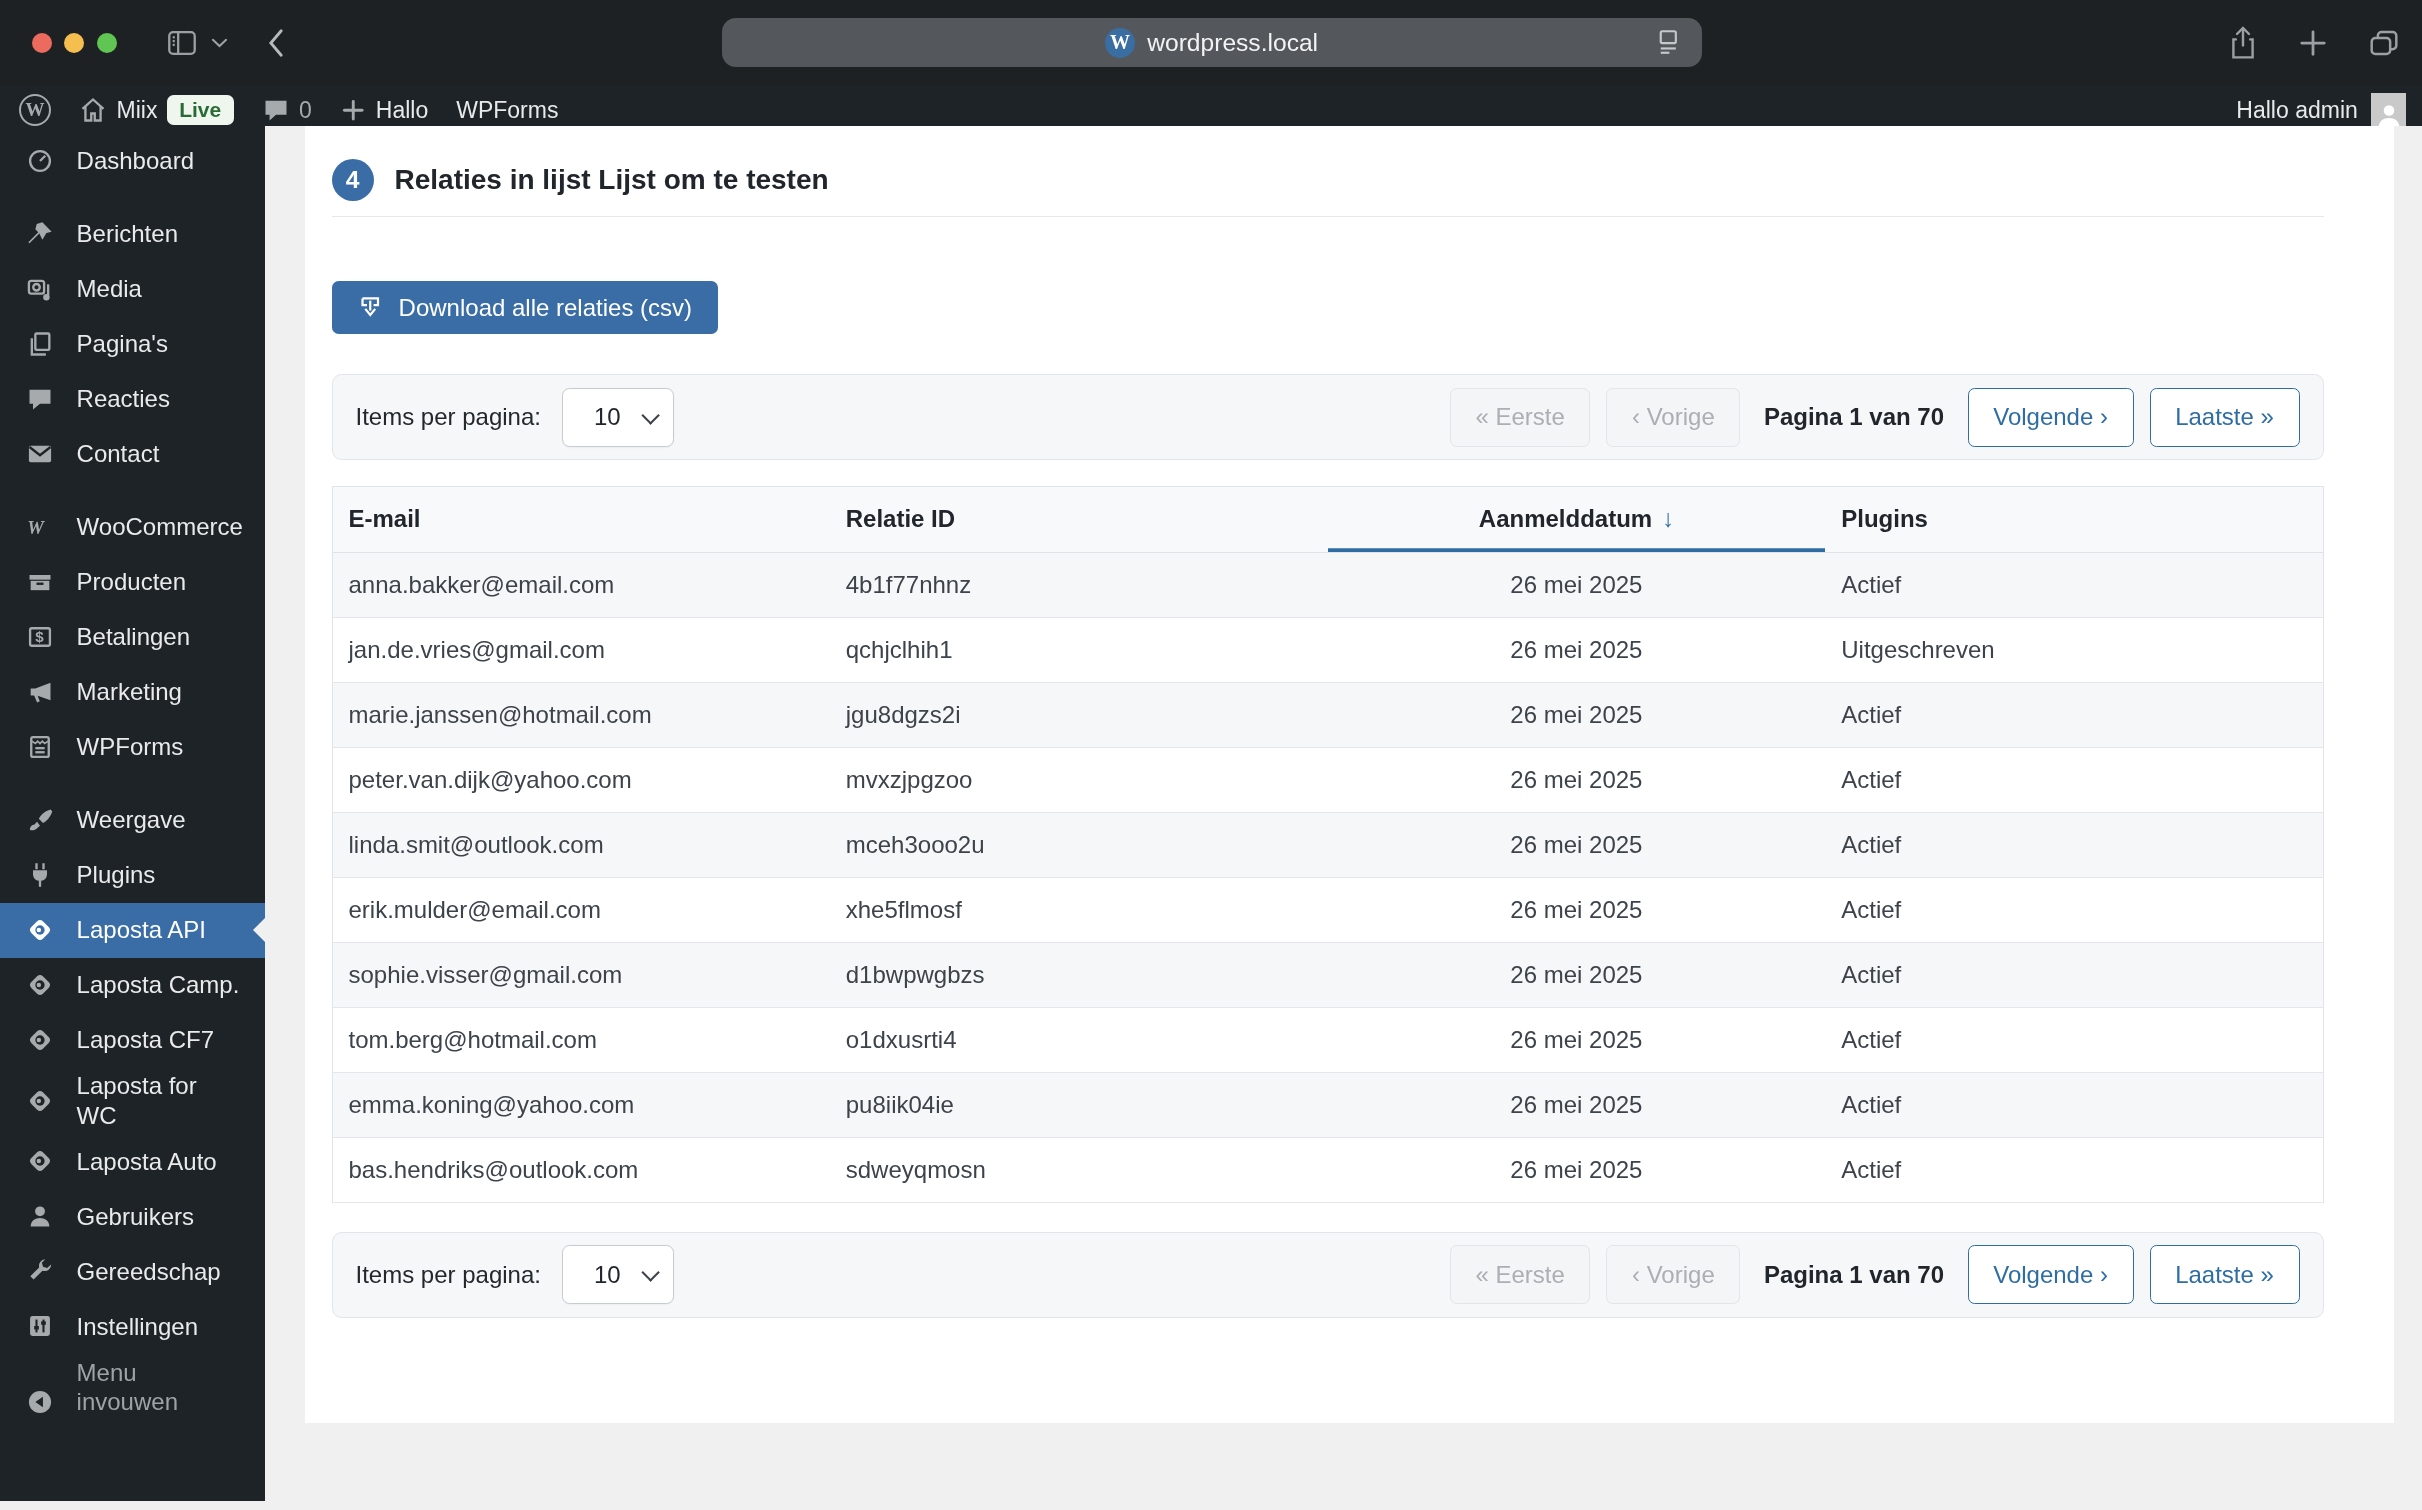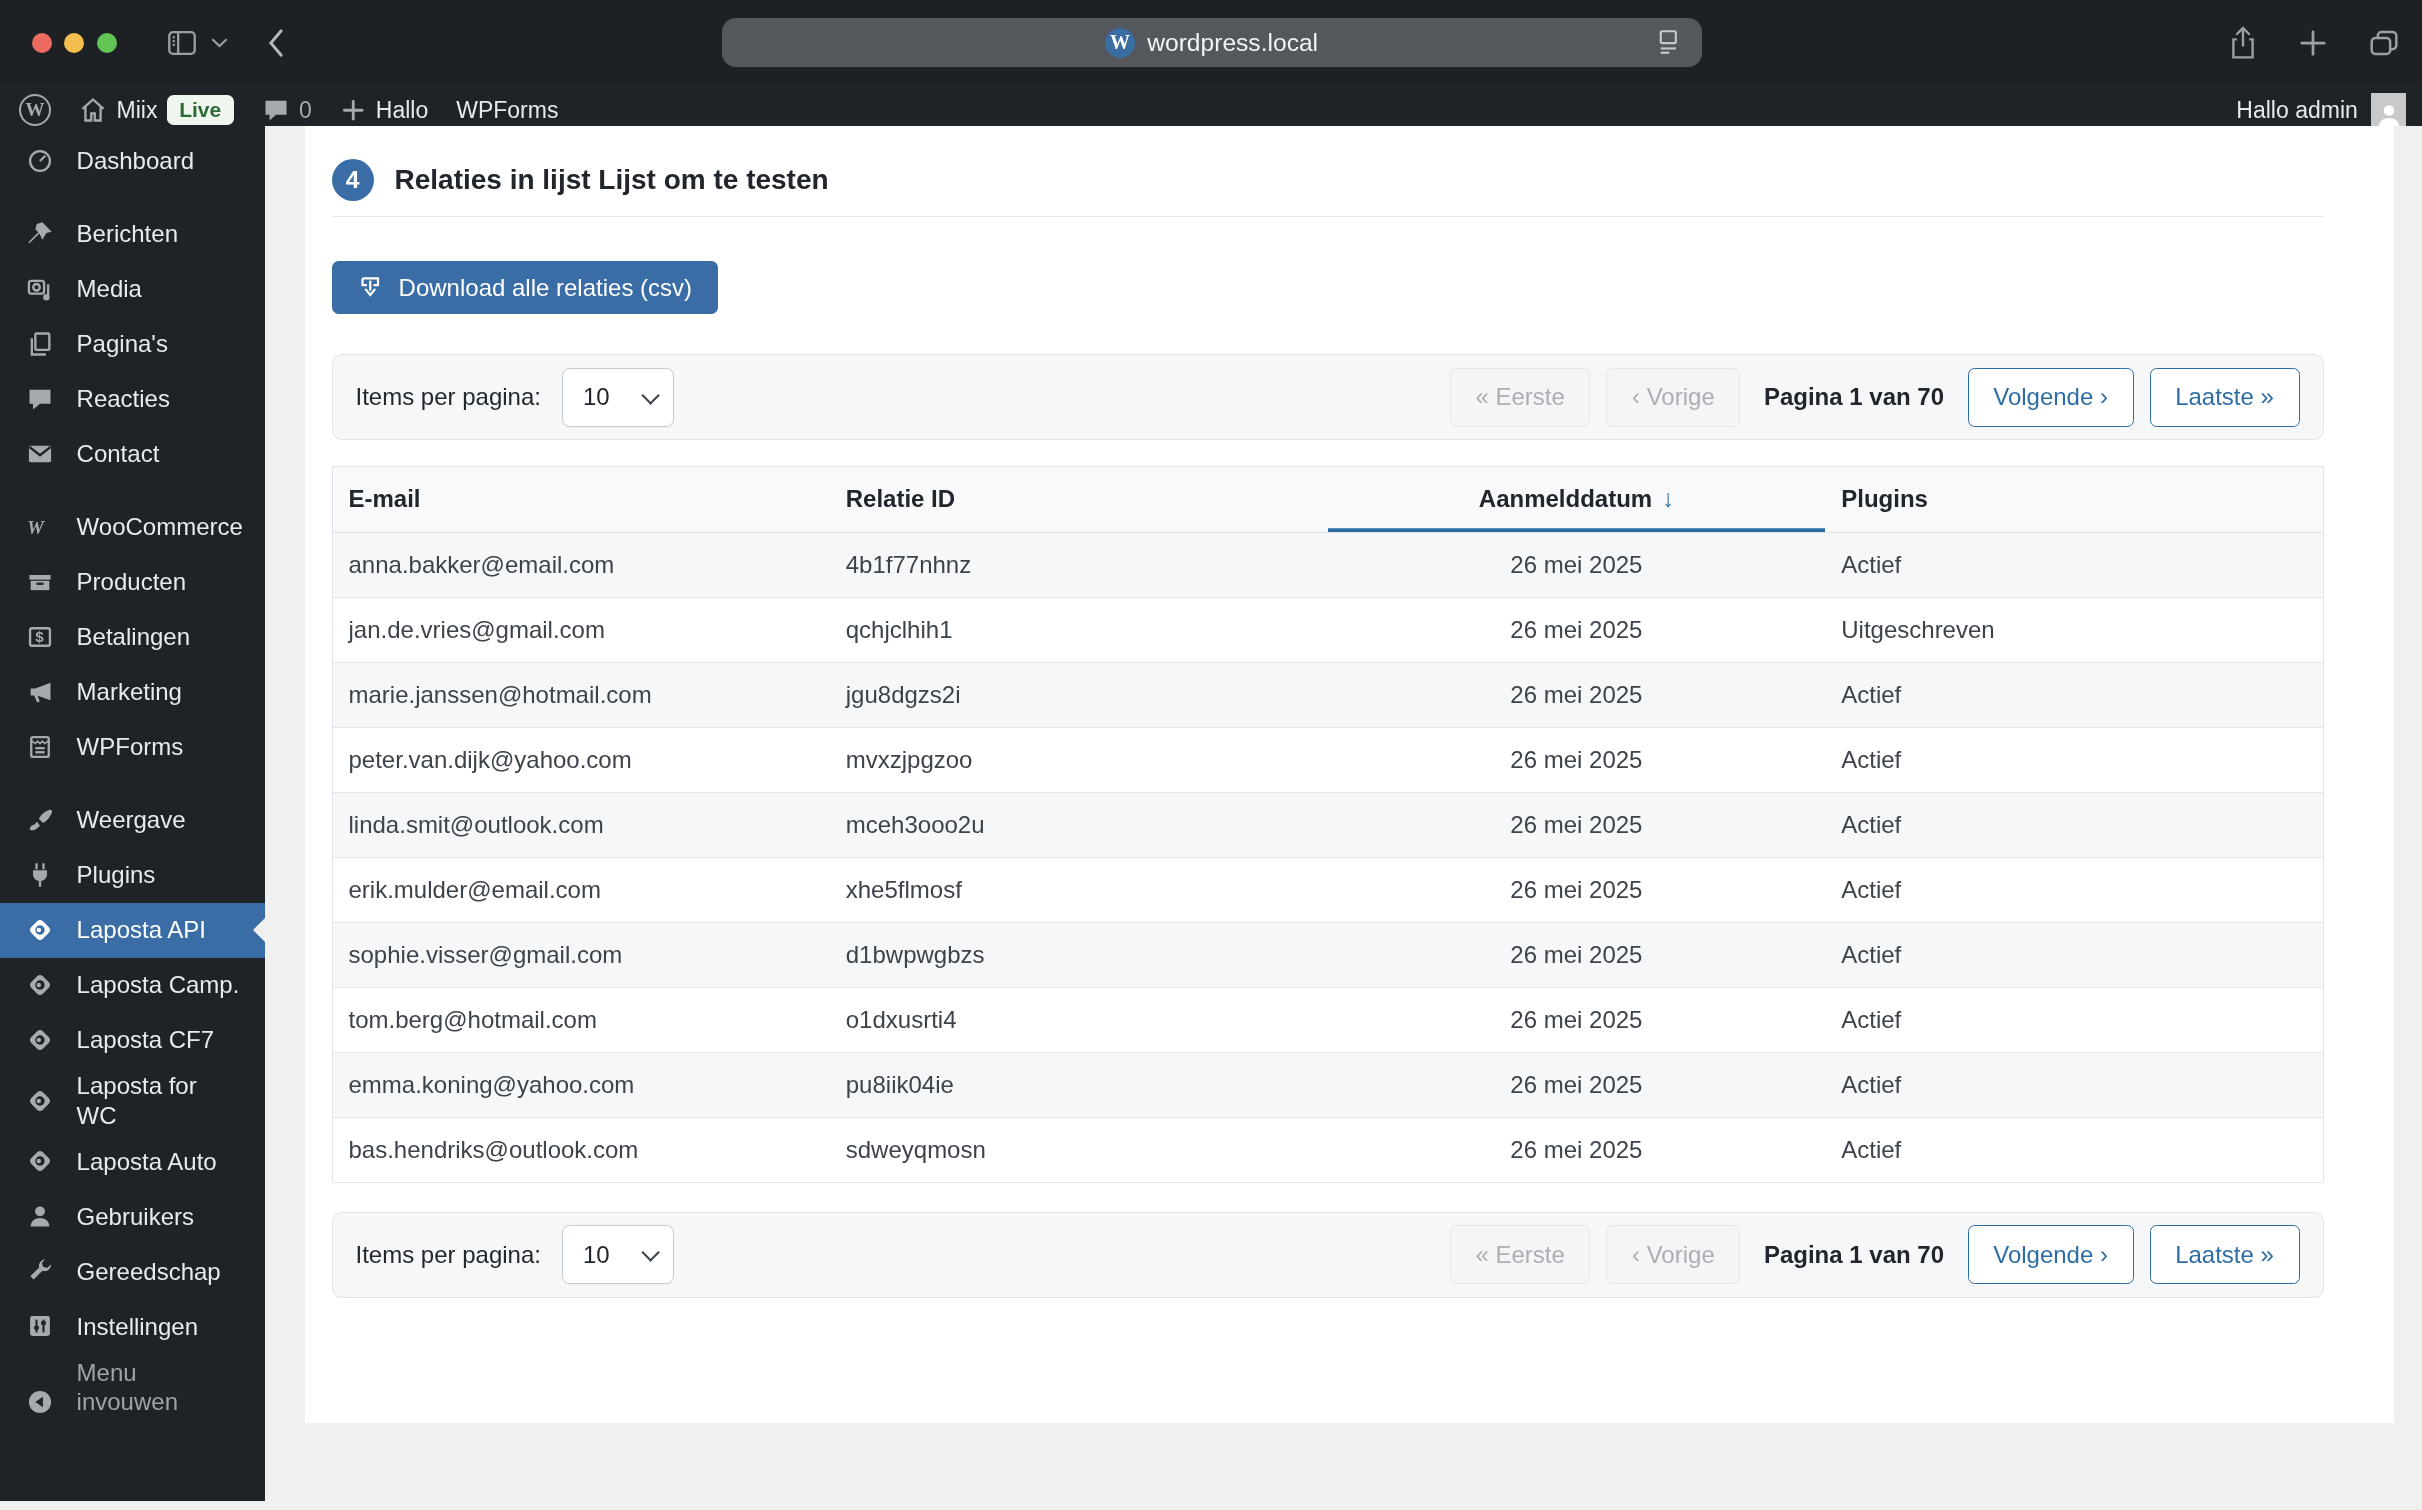--- a/index.html
+++ b/index.html
@@ -69,33 +69,33 @@
   .card { position:absolute; left:305px; top:0; width:2089px; height:1297px;
     background:#ffffff; }
   .card-inner { padding:0 0 0 26.5px; width:2019px; }
   .head-row { display:flex; align-items:center; gap:21px; margin-top:33px; height:42px; }
   .step-circle { width:42px; height:42px; border-radius:50%; background:#3a6da5;
     color:#fff; font-size:24.6px; font-weight:700; display:flex; align-items:center;
     justify-content:center; }
   .page-title { font-size:28px; font-weight:700; color:#21262c; }
   .head-divider { width:1992px; height:0; border-top:0.9px solid #e7e8ea; margin-top:15px; }
 
-  .dl-btn { margin-top:44px; display:inline-flex; align-items:center; gap:15px;
+  .dl-btn { margin-top:64px; display:inline-flex; align-items:center; gap:15px;
     height:53px; padding:0 25.6px; background:#3a6da5; color:#fff; font-size:24px;
     border:none; border-radius:6.6px; cursor:pointer;
     font-family:"Liberation Sans","DejaVu Sans",sans-serif; }
 
   .pagbar { width:1992px; height:86px; background:#f6f7f8; border:0.9px solid #e1e4e8;
     border-radius:9.5px; display:flex; align-items:center; padding:0 23px; }
   .pagbar.top { margin-top:40px; }
   .pagbar.bottom { margin-top:29px; }
   .ipp-label { font-size:24px; color:#23282d; font-weight:500; }
   .select-box { position:relative; margin-left:21px; width:112px; height:59px;
     background:#fff; border:0.9px solid #c6cbd0; border-radius:7.6px; display:flex;
-    align-items:center; padding-left:20px; font-size:24px; color:#21262c;
+    align-items:center; padding-left:31px; font-size:24px; color:#21262c;
     cursor:pointer; box-shadow:0 0.9px 1.9px rgba(0,0,0,0.04); }
   .select-box .sel-chev { position:absolute; right:16px; top:20px; width:13.2px; height:13.2px;
     border-right:2.4px solid #3c434a; border-bottom:2.4px solid #3c434a;
     transform:rotate(45deg); }
   .pag-controls { margin-left:auto; display:flex; align-items:center; gap:16px; }
   .pbtn { height:59px; padding:0 24.6px; font-size:24px; border-radius:6.6px;
     display:flex; align-items:center; cursor:pointer;
     font-family:"Liberation Sans","DejaVu Sans",sans-serif; }
   .pbtn.disabled { background:#f4f5f6; border:0.9px solid #e3e5e8; color:#abaeb3;
     cursor:default; }

